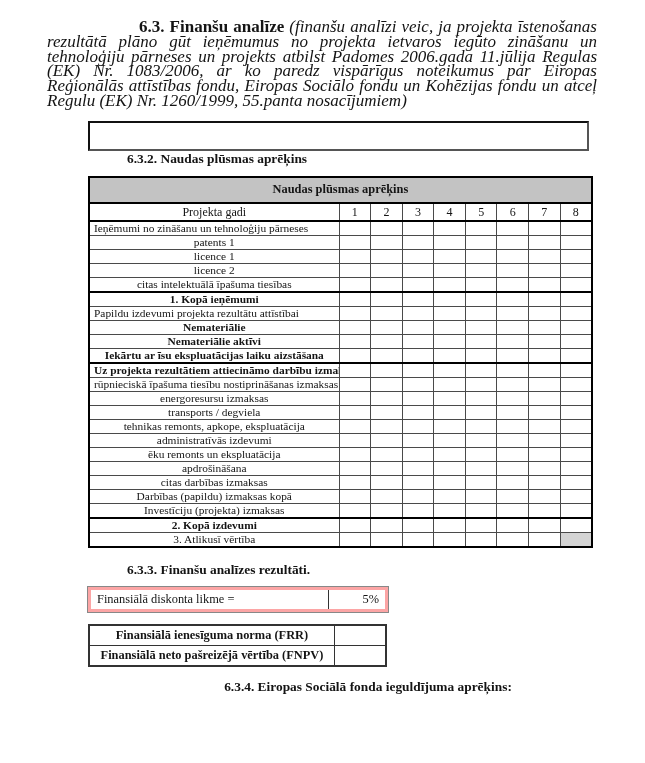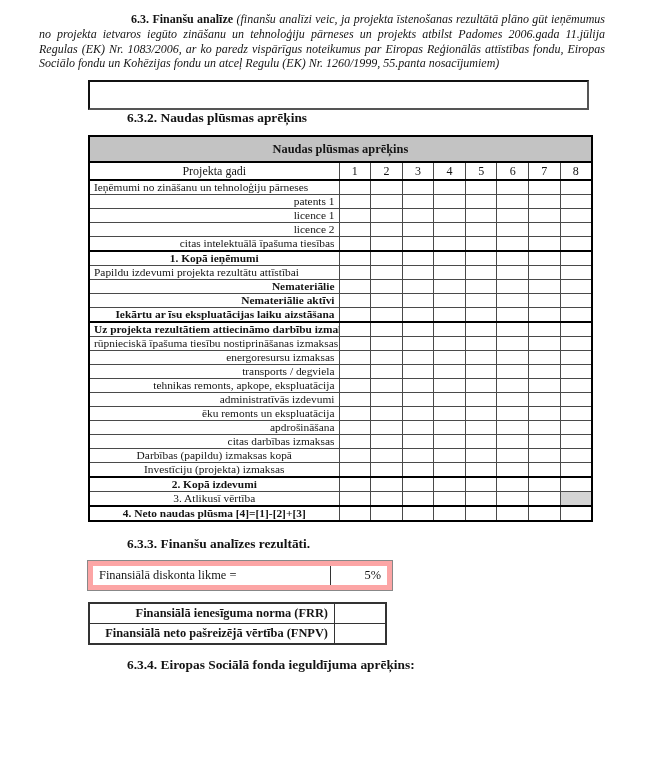--- a/index.html
+++ b/index.html
@@ -7,38 +7,38 @@
     position:relative;
     width:645px;height:763px;
     background:#fff;
     box-sizing:border-box;
     padding:8px 36px 0 35px;
     font-family:"Liberation Serif","DejaVu Serif",serif;
     color:#141414;
     overflow:hidden;
   }
   .intro{
-    margin:4px;
-    font-size:12px;
+    margin:12px;
+    font-size:17px;
     line-height:14.8px;
     text-align:justify;
     text-indent:92px;
   }
   .intro .bold-lead{font-weight:bold;}
   .intro .note{font-style:italic;}
   h3{
     font-size:13.4px;
     font-weight:bold;
     margin:0 0 0 92px;
     line-height:15px;
   }
   .h631{margin-top:12px;}
   .h632{}
   .h633{margin-top:14px;}
-  .h634{margin-top:12px;}
+  .h634{margin-top:12px;text-align:center;}
   .assumptions-box{
     margin:9px 0 0 53px;
     width:497px;height:26px;
     border:2px solid #111;
     border-right-color:#555;border-bottom-color:#555;
     background:#fff;
   }
   
   table.cashflow{
     border-collapse:collapse;
@@ -64,45 +64,45 @@
     height:13px;
     line-height:13px;
     overflow:hidden;white-space:nowrap;
   }
   tr.years td{
     height:16px;line-height:16px;
     font-size:12px;text-align:center;
     border-bottom:2px solid #000;
   }
   td.center{text-align:left;}
-  td.right{text-align:right;}
+  td.right{text-align:center;}
   td.left{text-align:center;}
   td.bold{font-weight:bold;}
   tr.section td{border-top:2px solid #000;}
   td.gray{background:#d4d4d4;}
   
   table.discount{
     border-collapse:collapse;
     margin:10px 0 0 53px;
     font-size:12.4px;
-    border:5px solid #fca5a5;
+    border:3px solid #fca5a5;
     outline:1px solid #888;
   }
   table.discount td{border:1px solid #333;height:17px;padding:1px 6px;}
   td.dlabel{width:225px;text-align:left;}
   td.dvalue{width:44px;text-align:right;}
   
   table.results{
     border-collapse:collapse;
     margin:12px 0 0 53px;
     font-size:12.4px;
     border:2px solid #333;
   }
   table.results td{border:1px solid #333;height:17px;padding:1px 6px;}
-  td.rlabel{width:232px;font-weight:bold;text-align:right;}
+  td.rlabel{width:232px;font-weight:bold;text-align:center;}
   td.rvalue{width:38px;}
 </style>
 </head>
 <body>
 
 <div class="page">
 
   <p class="intro"><span class="bold-lead">6.3.  Finanšu analīze </span><span class="note">(finanšu analīzi veic, ja projekta īstenošanas rezultātā plāno gūt ieņēmumus no projekta ietvaros iegūto zināšanu un tehnoloģiju pārneses un projekts atbilst Padomes 2006.gada 11.jūlija Regulas (EK) Nr. 1083/2006, ar ko paredz vispārīgus noteikumus par Eiropas Reģionālās attīstības fondu, Eiropas Sociālo fondu un Kohēzijas fondu un atceļ Regulu (EK) Nr. 1260/1999, 55.panta nosacījumiem)</span></p>
 
 
@@ -385,31 +385,20 @@
           <td class="left">3. Atlikusī vērtība</td>
           <td></td>
           <td></td>
           <td></td>
           <td></td>
           <td></td>
           <td></td>
           <td></td>
           <td class="gray"></td>
         </tr>
-        <tr class="section">
-          <td class="left bold">4. Neto naudas plūsma [4]=[1]-[2]+[3]</td>
-          <td></td>
-          <td></td>
-          <td></td>
-          <td></td>
-          <td></td>
-          <td></td>
-          <td></td>
-          <td></td>
-        </tr>
       </tbody>
   </table>
 
   <h3 class="h633">6.3.3. Finanšu analīzes rezultāti.</h3>
 
   <table class="discount">
     <tbody>
         <tr>
       <td class="dlabel">Finansiālā diskonta likme =</td>
       <td class="dvalue">5%</td>

